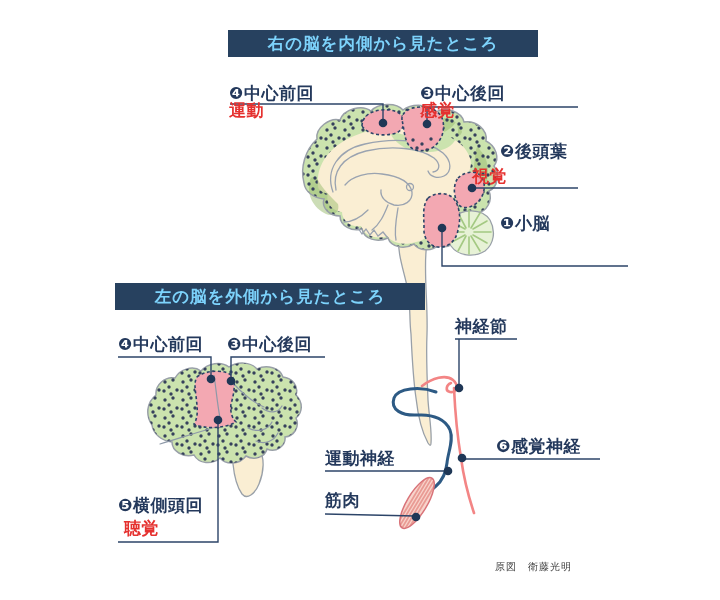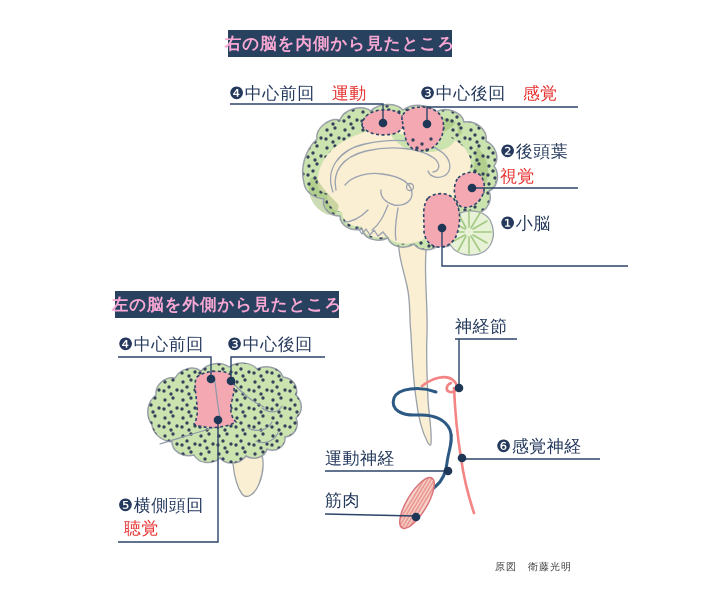--- a/index.html
+++ b/index.html
@@ -1,23 +1,23 @@
 <!DOCTYPE html>
 <html><head>
 <meta charset="utf-8">
 <style>
   html,body{margin:0;padding:0;background:#fff;}
   #stage{position:relative;width:720px;height:600px;background:#fff;overflow:hidden;
          font-family:"Liberation Sans","DejaVu Sans",sans-serif;}
   #art{position:absolute;left:0;top:0;}
-  .hdr{position:absolute;width:224px;height:27px;background:#27415f;color:#f9a8d4;
+  .hdr{position:absolute;width:310px;height:27px;background:#27415f;color:#7dd3fc;
        display:flex;align-items:center;justify-content:center;
        font-size:16.5px;font-weight:bold;letter-spacing:1px;white-space:nowrap;}
-  .lbl{position:absolute;display:flex;font-size:17px;font-weight:normal;color:#24395c;
-       letter-spacing:.5px;white-space:nowrap;line-height:1;}
+  .lbl{position:absolute;display:flex;font-size:17px;font-weight:bold;color:#24395c;
+       letter-spacing:.5px;white-space:nowrap;line-height:1;flex-direction:column;}
   .lbl .gap{display:inline-block;width:17px;}
   .fn{color:#e5312f;}
   .credit{position:absolute;font-size:10px;font-weight:normal;color:#3b3b3b;
           letter-spacing:1px;white-space:nowrap;line-height:1;}
 </style>
 </head>
 <body>
 
 <div id="stage">
 
@@ -221,25 +221,25 @@
       <span class="fn">運動</span>
   </div>
 
   <div class="lbl" style="left:420px;top:85px;">
     <span>❸中心後回</span>
       <span class="gap"></span>
       <span class="fn">感覚</span>
   </div>
 
   <div class="lbl" style="left:500px;top:143px;">❷後頭葉</div>
-  <div class="lbl fn" style="left:500px;top:168px;text-align:right;">視覚</div>
+  <div class="lbl fn" style="left:472px;top:168px;text-align:right;">視覚</div>
 
   <div class="lbl" style="left:500px;top:215px;">❶小脳</div>
 
-  <div class="hdr" style="left:115px;top:291px;">左の脳を外側から見たところ</div>
+  <div class="hdr" style="left:115px;top:283px;">左の脳を外側から見たところ</div>
 
   <div class="lbl" style="left:118px;top:336px;">❹中心前回</div>
   <div class="lbl" style="left:227px;top:336px;">❸中心後回</div>
 
   <div class="lbl" style="left:118px;top:497px;">❺横側頭回</div>
   <div class="lbl fn" style="left:118px;top:520px;padding-left:6px;">聴覚</div>
 
   <div class="lbl" style="left:455px;top:318px;">神経節</div>
   <div class="lbl" style="left:496px;top:438px;">❻感覚神経</div>
   <div class="lbl" style="left:325px;top:450px;">運動神経</div>

